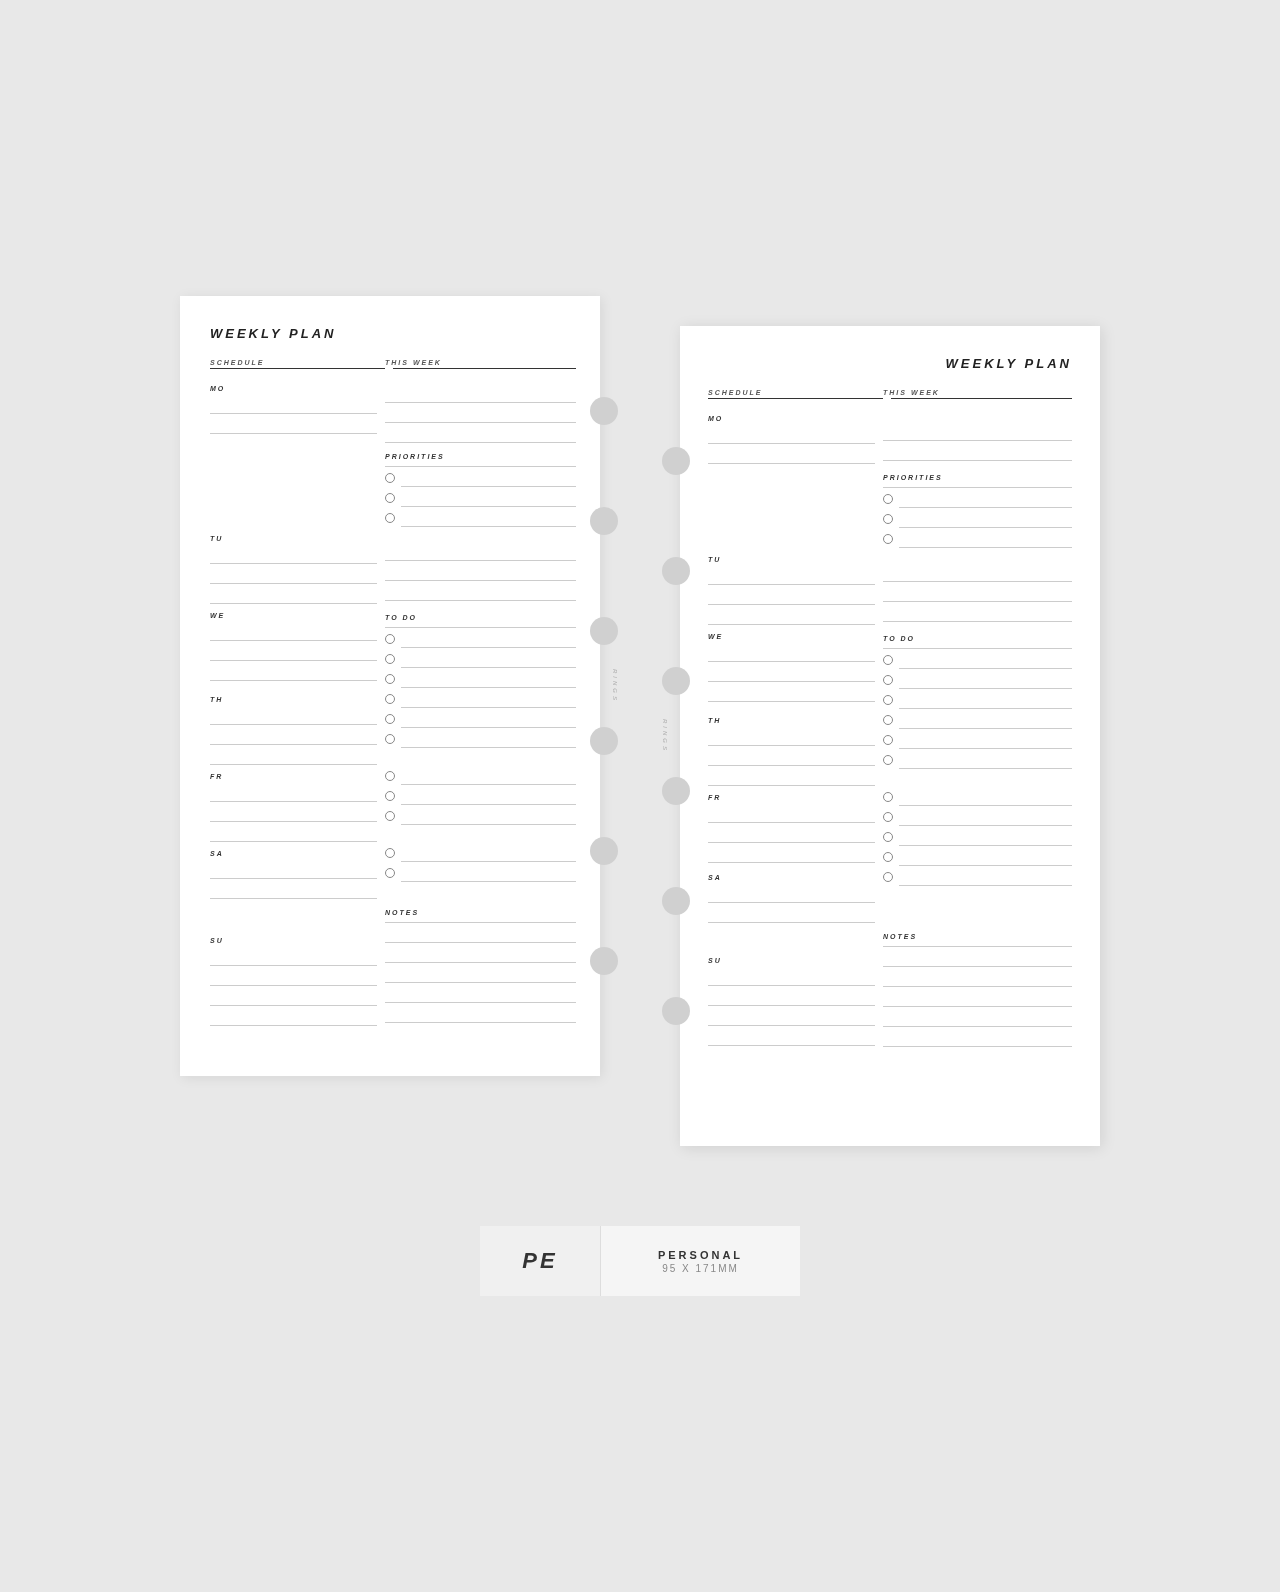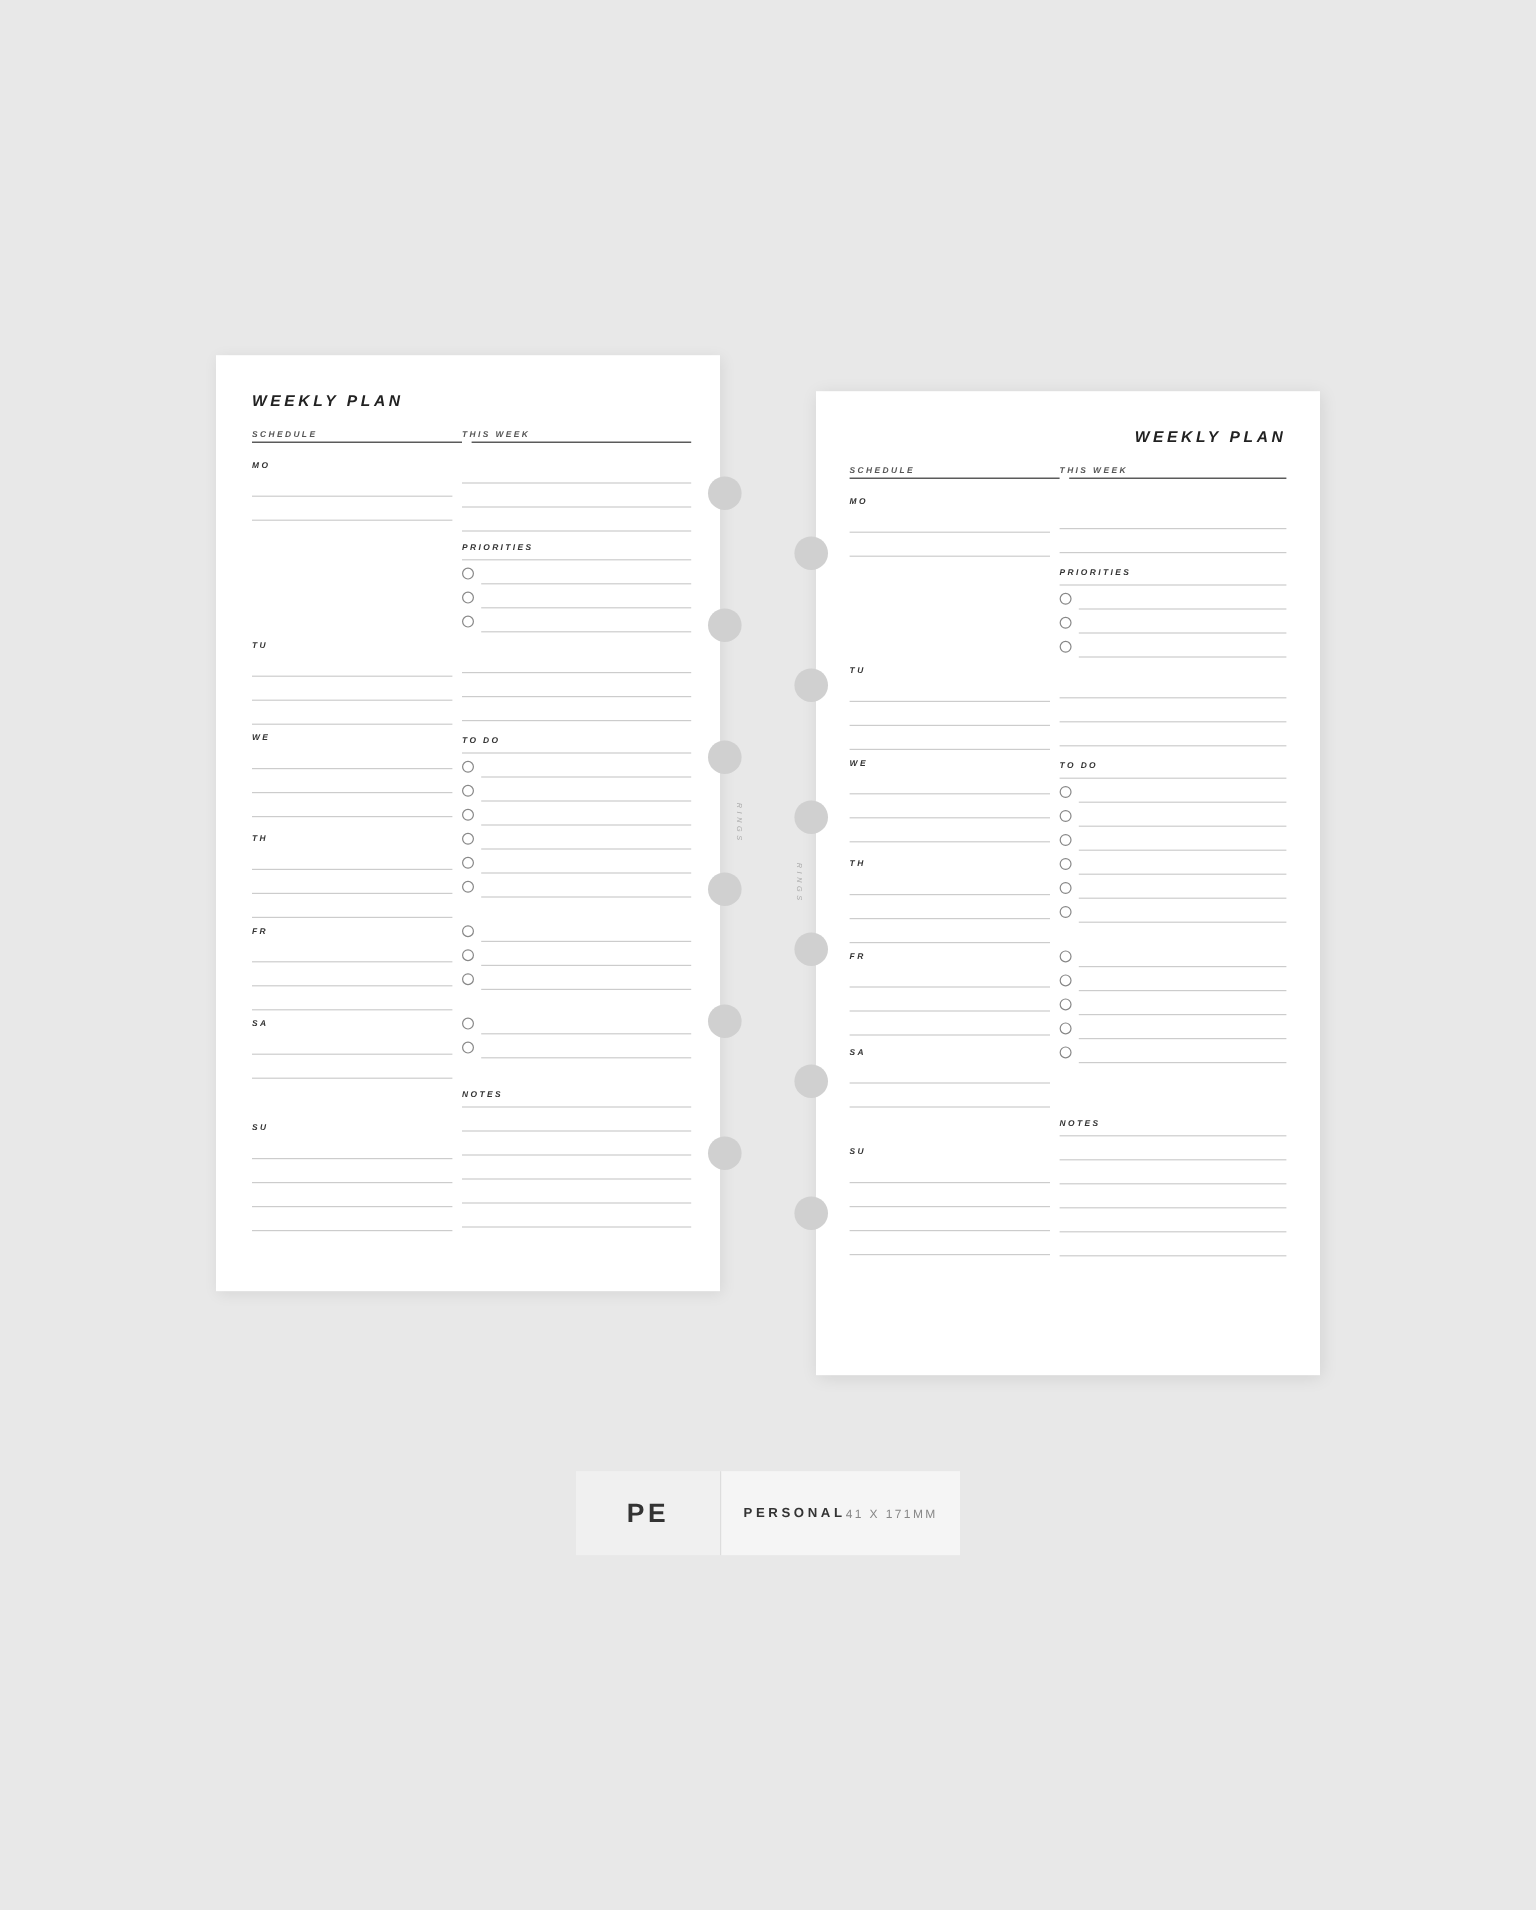--- a/index.html
+++ b/index.html
@@ -246,35 +246,36 @@
       margin-top: 20px;
     }
 
     .footer-left {
       background: #f0f0f0;
       width: 120px;
       height: 70px;
       display: flex;
       align-items: center;
       justify-content: center;
+      font-style: italic;
     }
 
     .footer-pe {
       font-size: 22px;
       font-weight: 700;
       letter-spacing: 3px;
       color: #333;
     }
 
     .footer-right {
       background: #f5f5f5;
       width: 200px;
       height: 70px;
       display: flex;
-      flex-direction: row;
+      flex-direction: column;
       align-items: center;
       justify-content: center;
       border-left: 1px solid #ddd;
     }
 
     .footer-personal {
       font-size: 11px;
       font-weight: 700;
       letter-spacing: 3px;
       color: #333;
@@ -662,15 +663,15 @@
   </div>
 
 </div>
 
 <div class="footer-area">
   <div class="footer-left">
     <span class="footer-pe">PE</span>
   </div>
   <div class="footer-right">
     <span class="footer-personal">PERSONAL</span>
-    <span class="footer-size">41 X 171MM</span>
+    <span class="footer-size">95 X 171MM</span>
   </div>
 </div>
 
 </body></html>

